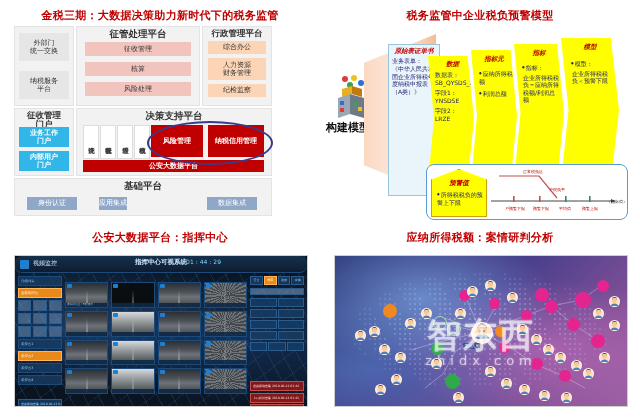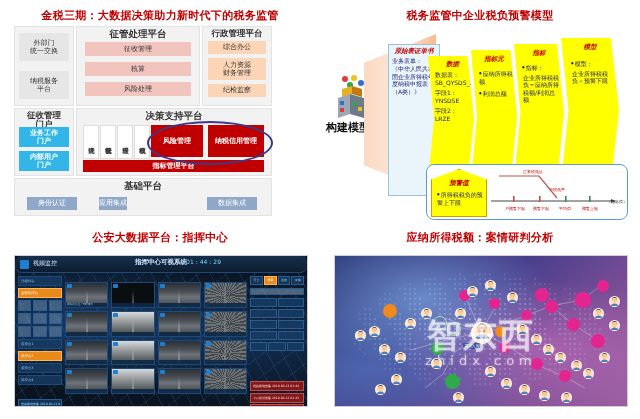--- a/index.html
+++ b/index.html
@@ -267,21 +267,21 @@
       <div class="cell cell-white vert" style="position:absolute;left:57px;top:16px;width:14px;height:32px;">
         <span>税收核算</span>
       </div>
       <div class="cell cell-red" style="position:absolute;left:74px;top:16px;width:52px;height:32px;">
         <span>风险管理</span>
       </div>
       <div class="cell cell-red" style="position:absolute;left:131px;top:16px;width:56px;height:32px;white-space:pre-line;">
         <span>纳税信用管理</span>
       </div>
       <div class="cell cell-red" style="position:absolute;left:6px;top:51px;width:181px;height:12px;">
-        <span>指标管理平台</span>
+        <span>公安大数据平台</span>
       </div>
       <div class="ellipse" style="left:70px;top:12px;width:122px;height:40px;"></div>
     </div>
 
     <div class="grp" style="left:0;top:152px;width:256px;height:36px;">
       <div class="grp-title" style="font-size:9.5px;">基础平台</div>
       <div class="cell cell-slate" style="position:absolute;left:12px;top:18px;width:50px;height:13px;">
         <span>身份认证</span>
       </div>
       <div class="cell cell-slate" style="position:absolute;left:84px;top:18px;width:28px;height:13px;">

